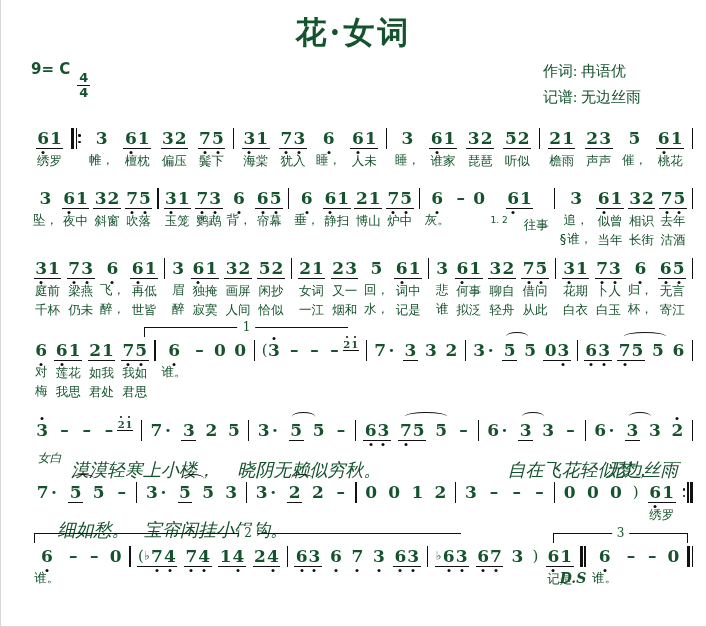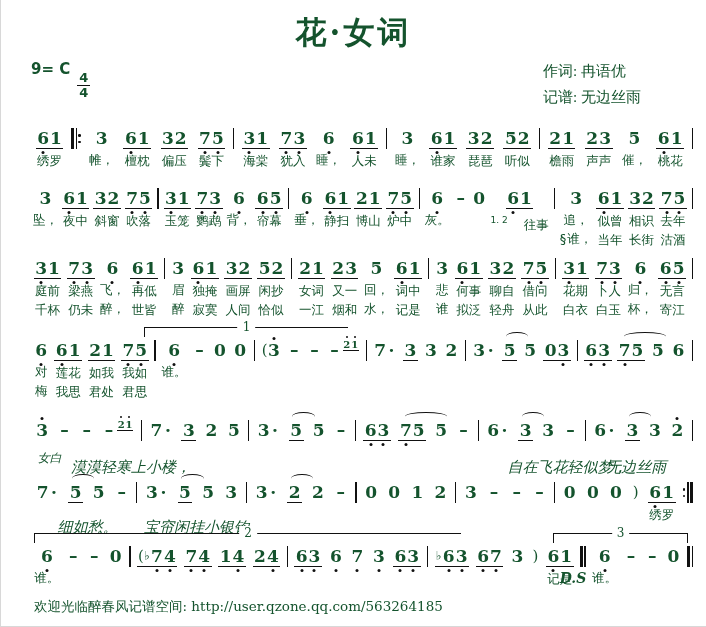--- a/index.html
+++ b/index.html
@@ -53,21 +53,21 @@
   .bl .thin{width:1.3px;} .bl .thick{width:3px;}
   .bl .dots{display:flex;flex-direction:column;justify-content:center;gap:4px;height:21px;background:none;width:3px;}
   .bl .dots b{display:block;width:2.5px;height:2.5px;border-radius:50%;background:#111;}
 
   .volta{position:absolute;top:-13px;height:9px;border-top:1.4px solid #111;border-left:1.4px solid #111;}
   .volta.closed{border-right:1.4px solid #111;}
   .volta span{position:absolute;top:-8px;left:50%;transform:translateX(-50%);
               background:#fff;padding:0 5px;font-size:12px;font-family:"DejaVu Serif",serif;}
 
   .flt{position:absolute;white-space:nowrap;font-style:italic;}
-  .spoken{font-family:"DejaVu Serif",serif;font-style:italic;font-size:15px;text-align:center;}
+  .spoken{font-family:"DejaVu Serif",serif;font-style:italic;font-size:18px;text-align:center;}
   .vlabel{font-family:"DejaVu Serif",serif;font-size:12px;}
   .ds{font-family:"DejaVu Serif",serif;font-weight:bold;font-size:14px;}
 </style>
 </head>
 <body>
 
 <div id="page">
   <div class="title">花·女词</div>
   <div class="keysig">
     <span>9= C</span><span class="frac">
@@ -755,20 +755,21 @@
             </div>
           </div>
           <span class="bl">
             <i class="thin"></i>
           </span>
         </div>
       </div>
       <div class="system" style="top: 420px;">
         <span class="flt vlabel" style="left: 1%; top: 30px;">女白</span>
         <span class="flt spoken" style="left: 6%; top: 38px;">漠漠轻寒上小楼，</span>
+        <span class="flt spoken" style="left: 31%; top: 38px;">晓阴无赖似穷秋。</span>
         <span class="flt spoken" style="left: 67%; top: 38px; margin-left: 31px;">自在飞花轻似梦，</span>
         <span class="flt spoken" style="left: 86.5%; top: 38px;">无边丝雨</span>
         <div class="mrow">
           <div class="measure" style="flex-grow: 4;">
             <div class="unitcol">
               <span class="nunit">
                 <span class="nc">3<i class="dA"></i></span>
               </span>
             </div>
             <div class="unitcol">
@@ -1263,14 +1264,13 @@
             </div>
           </div>
           <span class="bl">
             <i class="thick"></i>
             <i class="thin"></i>
           </span>
         </div>
       </div>
     </div>
 
-  <div class="footer">欢迎光临醉春风记谱空间: http://user.qzone.qq.com/563264185</div>
 </div>
 
 </body></html>

